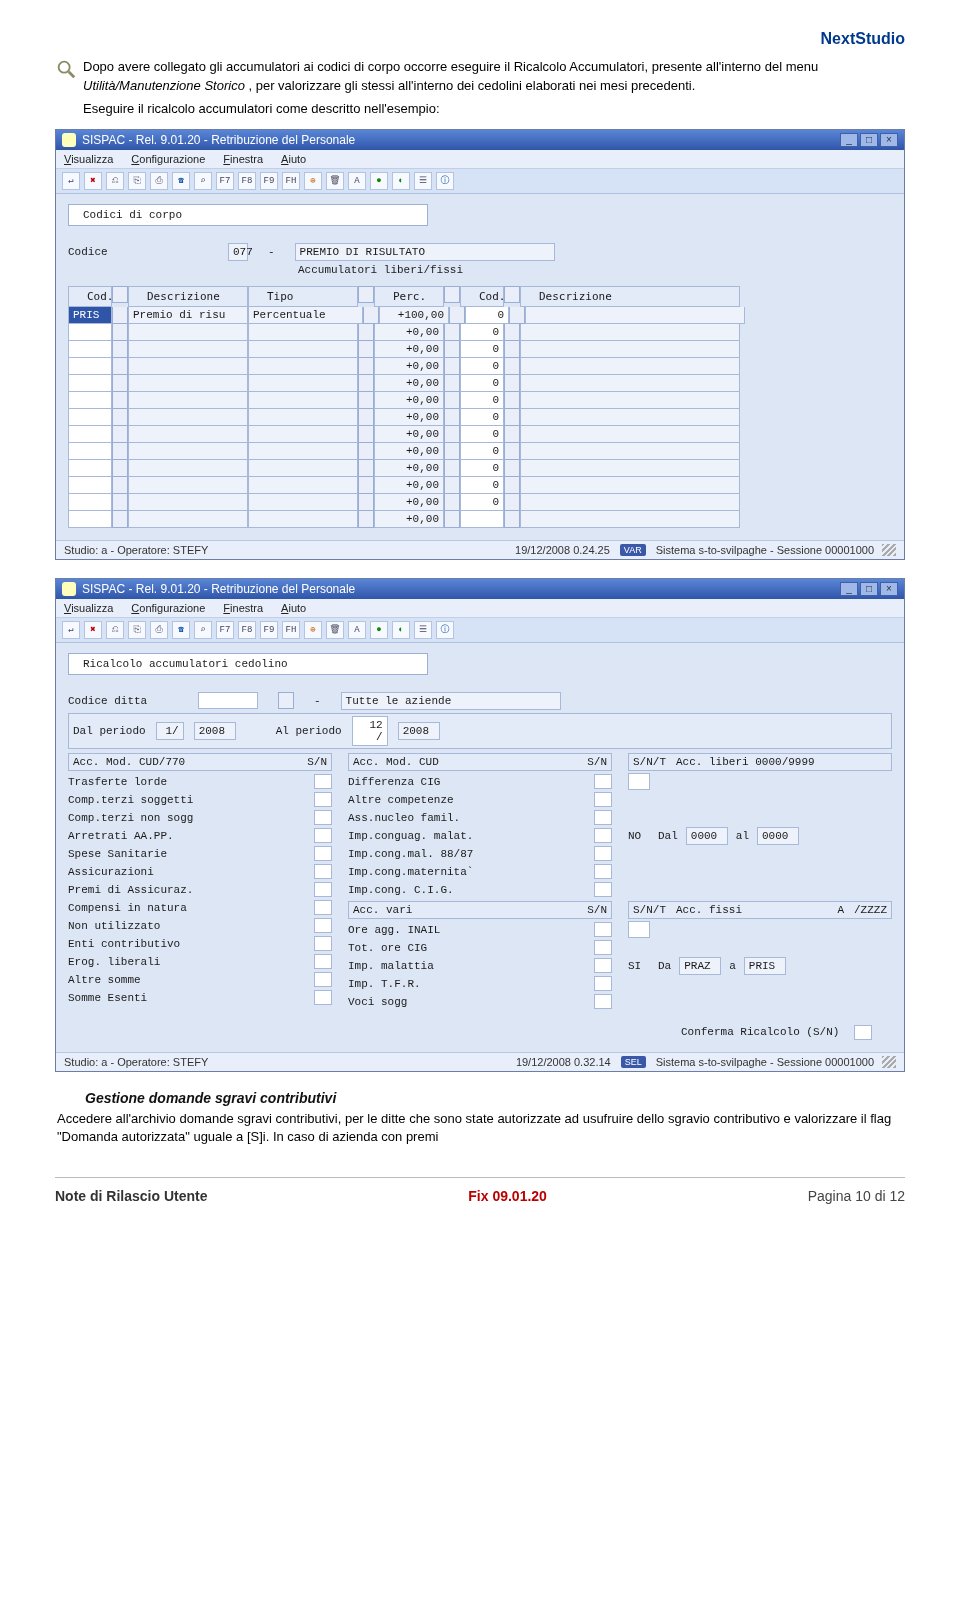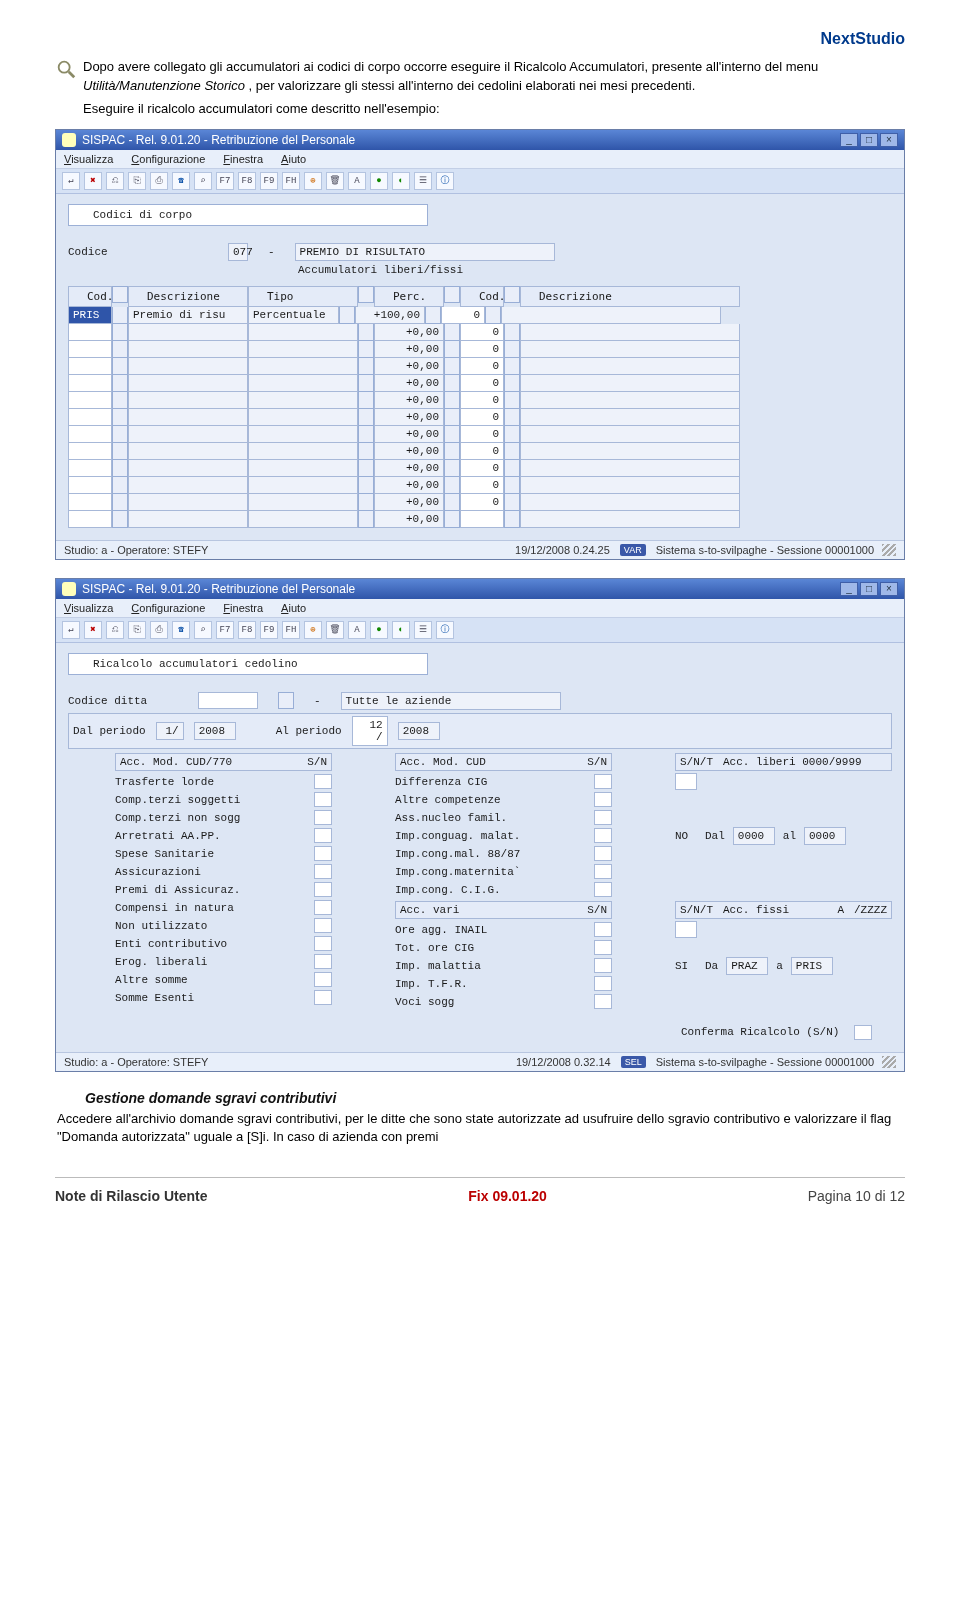--- a/index.html
+++ b/index.html
@@ -18,21 +18,21 @@
   .titlebar .tb-icon { width:14px; height:14px; background:#ffb; border-radius:3px; margin-right:6px; display:inline-block; }
   .titlebar .wctl { margin-left:auto; display:flex; gap:2px; }
   .titlebar .wctl span { width:18px; height:14px; background:#9fb8e8; border:1px solid #3f5fa8; display:inline-block; color:#234; text-align:center; line-height:12px; font-size:10px; }
   .menubar { background:#e8effa; padding:3px 8px; font-family: Tahoma, sans-serif; font-size:11px; display:flex; gap:18px; color:#222; border-bottom:1px solid #c3cfe6; }
   .menubar span u { text-decoration: underline; }
   .toolbar { background:#d6e2f5; border-bottom:1px solid #b0c0e0; padding:3px 6px; display:flex; gap:4px; flex-wrap:wrap; }
   .tbtn { width:18px; height:18px; background:#f6f9ff; border:1px solid #b4c4e0; display:flex; align-items:center; justify-content:center; font-size:9px; color:#445; }
   .tbtn.red{color:#b00;} .tbtn.green{color:#180;} .tbtn.blue{color:#15a;} .tbtn.orange{color:#c60;}
 
   .client { background:#dde6f4; padding:10px 12px 12px 12px; }
-  .panel-title { background:#fff; border:1px solid #9cb0d6; padding:4px 24px; margin-bottom:14px; display:inline-block; min-width:360px; }
+  .panel-title { background:#fff; border:1px solid #9cb0d6; padding:4px 14px; margin-bottom:14px; display:inline-block; min-width:360px; }
 
   
   .row { display:flex; align-items:center; gap:20px; margin:3px 0; }
   .lbl { min-width:90px; }
   .cell { background:#fff; border:1px solid #a7b8d8; padding:2px 4px; min-height:17px; display:inline-block; }
   .cell.ro { background:#eef2fa; }
   .btn-sm { width:16px; height:17px; background:#e9eef9; border:1px solid #98aed6; display:inline-block; }
 
   .gridhdr { display:flex; margin-top:10px; gap:0; }
   .gh { background:#e4ebf8; border:1px solid #a7b8d8; padding:3px 18px; font-family:"Lucida Console",monospace; }
@@ -41,21 +41,21 @@
   .gc { background:#fff; border:1px solid #a7b8d8; border-top:none; padding:2px 4px; min-height:17px; overflow:hidden; white-space:nowrap; }
   .gc.ro { background:#eef2fa; }
 
   .statusbar { background:#e8effa; border-top:1px solid #b8c6e0; padding:3px 8px; display:flex; align-items:center; font-family: Tahoma, sans-serif; font-size:11px; color:#333; }
   .statusbar .sb-sep { flex:1; }
   .statusbar .badge { background:#3a58a8; color:#fff; font-size:9px; padding:1px 4px; margin:0 10px; border-radius:2px; }
   .statusbar .grip { width:14px; height:12px; background:repeating-linear-gradient(135deg,#aaa 0 2px,transparent 2px 4px); margin-left:8px; }
 
   
   .col3 { display:flex; gap:16px; }
-  .col { flex:1 1 0;margin-left:47px; }
+  .col { flex:1 1 0; }
   .fline { display:flex; align-items:center; height:18px; white-space:nowrap; }
   .fline .fl-label { flex:1; overflow:hidden; text-overflow:ellipsis; }
   .fline .fl-box { width:18px; height:15px; background:#fff; border:1px solid #a7b8d8; margin-left:4px; flex:0 0 auto; }
   .sect-band { background:#e4ebf8; border:1px solid #a7b8d8; padding:2px 4px; display:flex; gap:10px; align-items:center; margin:2px 0; }
 
   .confirm-line { text-align:right; margin-top:14px; padding-right:20px; }
   .confirm-line .cbox { display:inline-block; width:18px; height:15px; background:#fff; border:1px solid #a7b8d8; margin-left:8px; vertical-align:middle; }
 
   
   .heading2 { font-weight:bold; font-style:italic; margin:18px 0 4px 30px; font-size:14px; color:#111; }
@@ -150,21 +150,21 @@
         <span class="btn-sm"></span>
         <span class="gh" style="width:44px">Cod.</span>
         <span class="btn-sm"></span>
         <span class="gh" style="width:220px">Descrizione</span>
       </div>
       <div class="gridbody" id="grid1">
           <div class="grow">
             <span class="gc" style="width:44px;background:#2f55a9;color:#fff;">PRIS</span>
             <span class="btn-sm" style="border-top:none"></span>
             <span class="gc ro" style="width:120px">Premio di risu</span>
-            <span class="gc ro" style="width:91px">Percentuale</span>
+            <span class="gc ro" style="width:115px">Percentuale</span>
             <span class="btn-sm" style="border-top:none"></span>
             <span class="gc ro" style="width:70px;text-align:right">+100,00</span>
             <span class="btn-sm" style="border-top:none"></span>
             <span class="gc" style="width:44px;text-align:right">0</span>
             <span class="btn-sm" style="border-top:none"></span>
             <span class="gc ro" style="width:220px"></span>
           </div>
           <div class="grow">
             <span class="gc" style="width:44px;"></span>
             <span class="btn-sm" style="border-top:none"></span>

